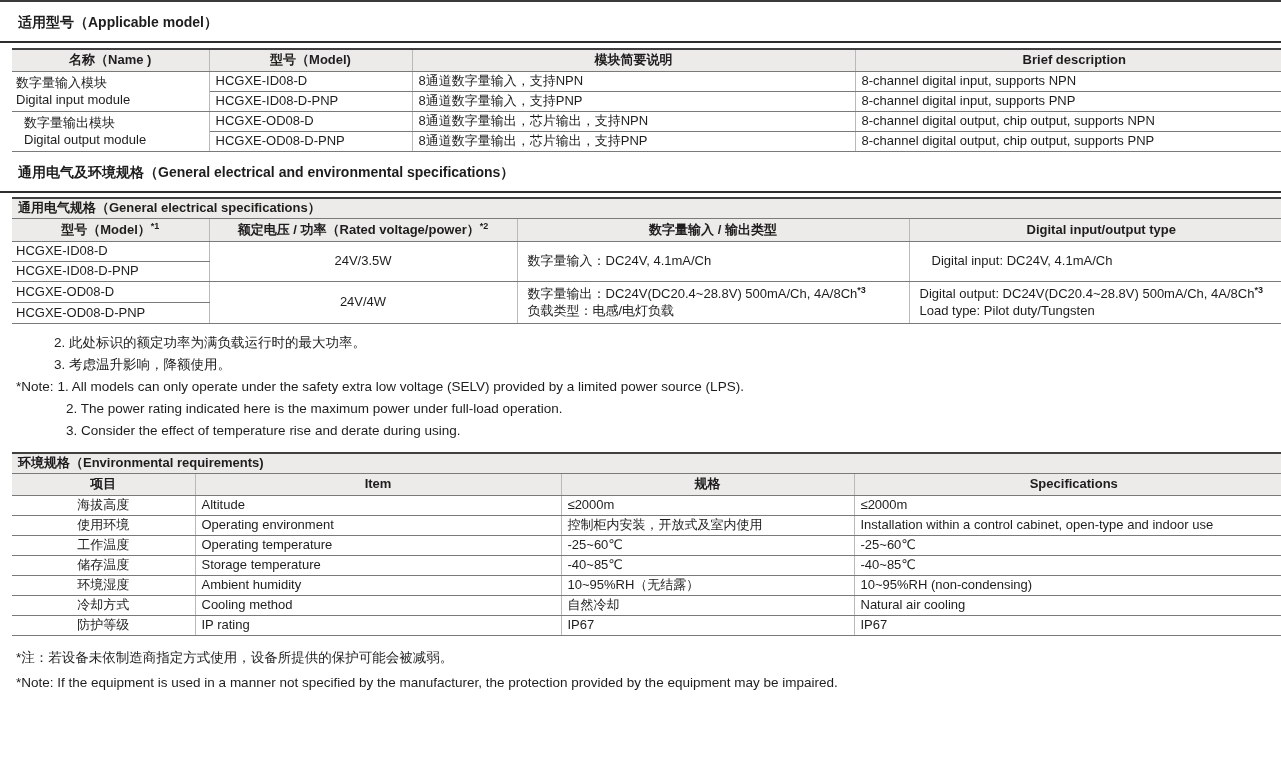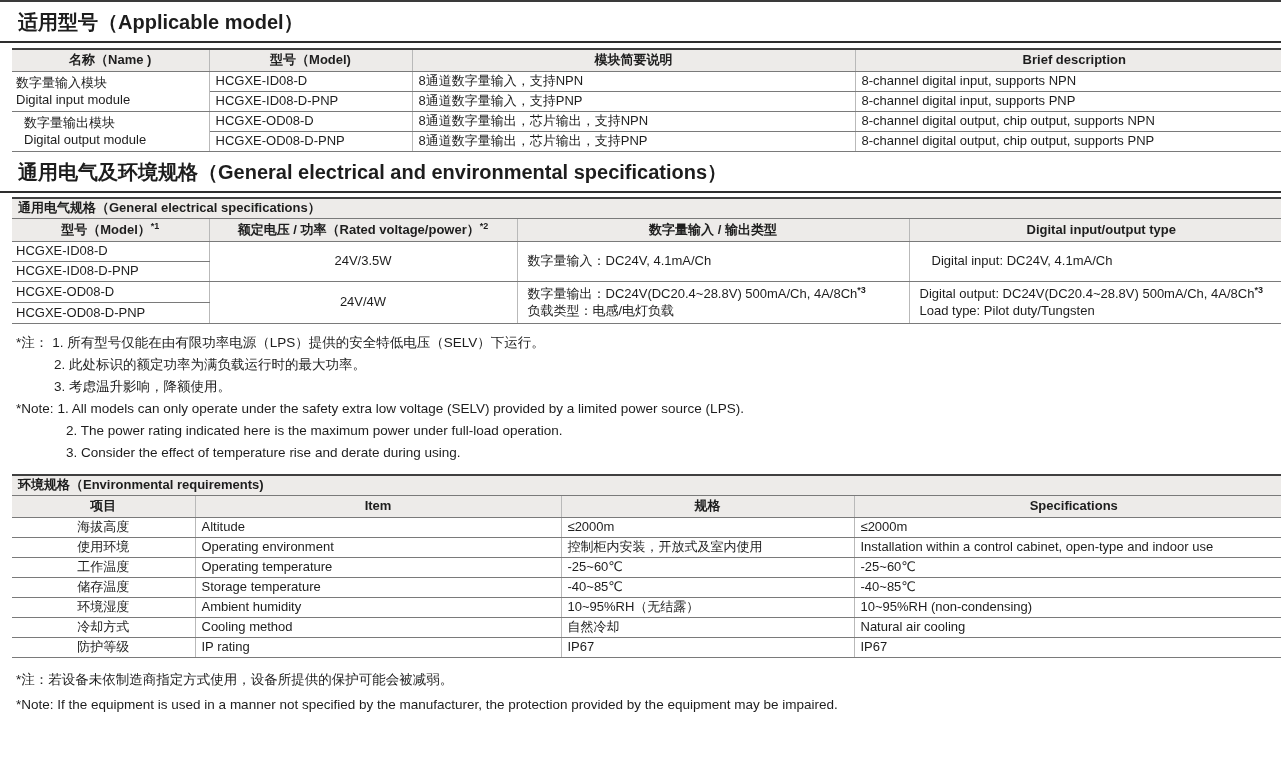--- a/index.html
+++ b/index.html
@@ -5,21 +5,21 @@
   html,body{margin:0;padding:0;background:#ffffff;}
   body{
     width:1281px;height:766px;
     font-family:"Liberation Sans","DejaVu Sans",sans-serif;
     color:#1d1d1d;
     -webkit-font-smoothing:antialiased;
   }
   .page{position:relative;width:1281px;height:766px;overflow:hidden;background:#fff;}
 
   .top-rule{height:2px;background:#3a3a3a;}
-  .title{font-size:20px;font-weight:bold;margin:9px 0 8px 18px;line-height:22px;}
+  .title{font-size:14px;font-weight:bold;margin:9px 0 8px 18px;line-height:22px;}
   .rule{height:2px;background:#2e2e2e;}
 
   table{width:1281px;border-collapse:collapse;table-layout:fixed;font-size:13px;}
   td,th{
     border-left:1px solid #b9b9b9;border-right:1px solid #b9b9b9;
     border-top:1px solid #7a7a7a;border-bottom:1px solid #7a7a7a;
     padding:0 6px;height:19px;line-height:1.28;overflow:hidden;white-space:nowrap;
     text-align:left;font-weight:normal;vertical-align:middle;
   }
   td:first-child,th:first-child{border-left:none;}
@@ -144,21 +144,20 @@
           <div>Load type: Pilot duty/Tungsten</div>
         </td>
       </tr>
       <tr class="io-row">
         <td style="padding-left:4px">HCGXE-OD08-D-PNP</td>
       </tr>
     </tbody>
   </table>
 
   <div class="notes">
-    <div class="note-line"><span class="lbl">*注：</span><span>1. 所有型号仅能在由有限功率电源（LPS）提供的安全特低电压（SELV）下运行。</span></div>
     <div class="note-line indent-cn">2. 此处标识的额定功率为满负载运行时的最大功率。</div>
     <div class="note-line indent-cn">3. 考虑温升影响，降额使用。</div>
     <div class="note-line"><span class="lbl">*Note:</span><span>1. All models can only operate under the safety extra low voltage (SELV) provided by a limited power source (LPS).</span></div>
     <div class="note-line indent-en">2. The power rating indicated here is the maximum power under full-load operation.</div>
     <div class="note-line indent-en">3. Consider the effect of temperature rise and derate during using.</div>
   </div>
 
   <table class="t3">
     <colgroup>
         <col style="width:183px">

